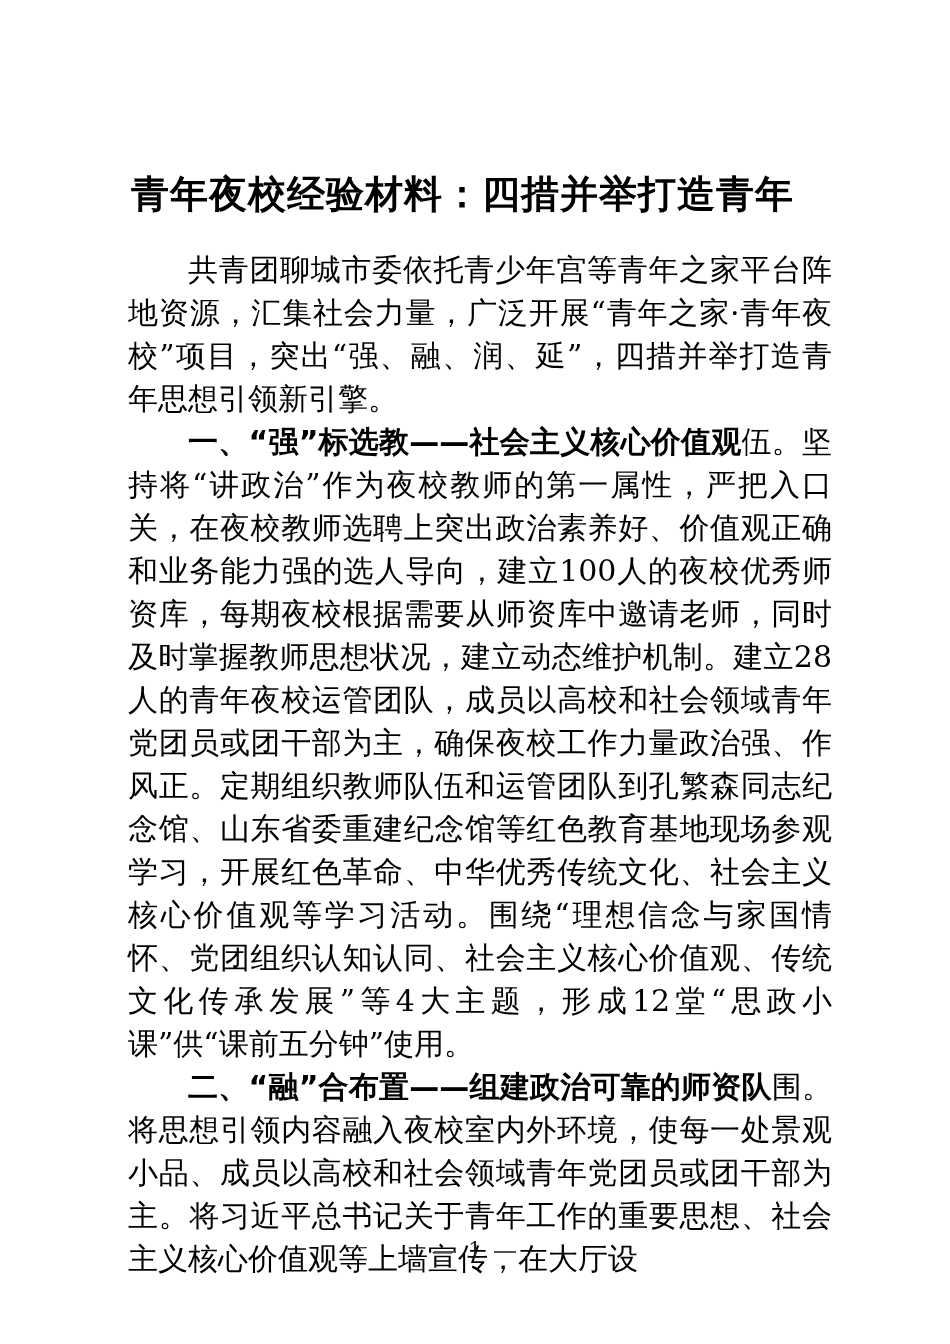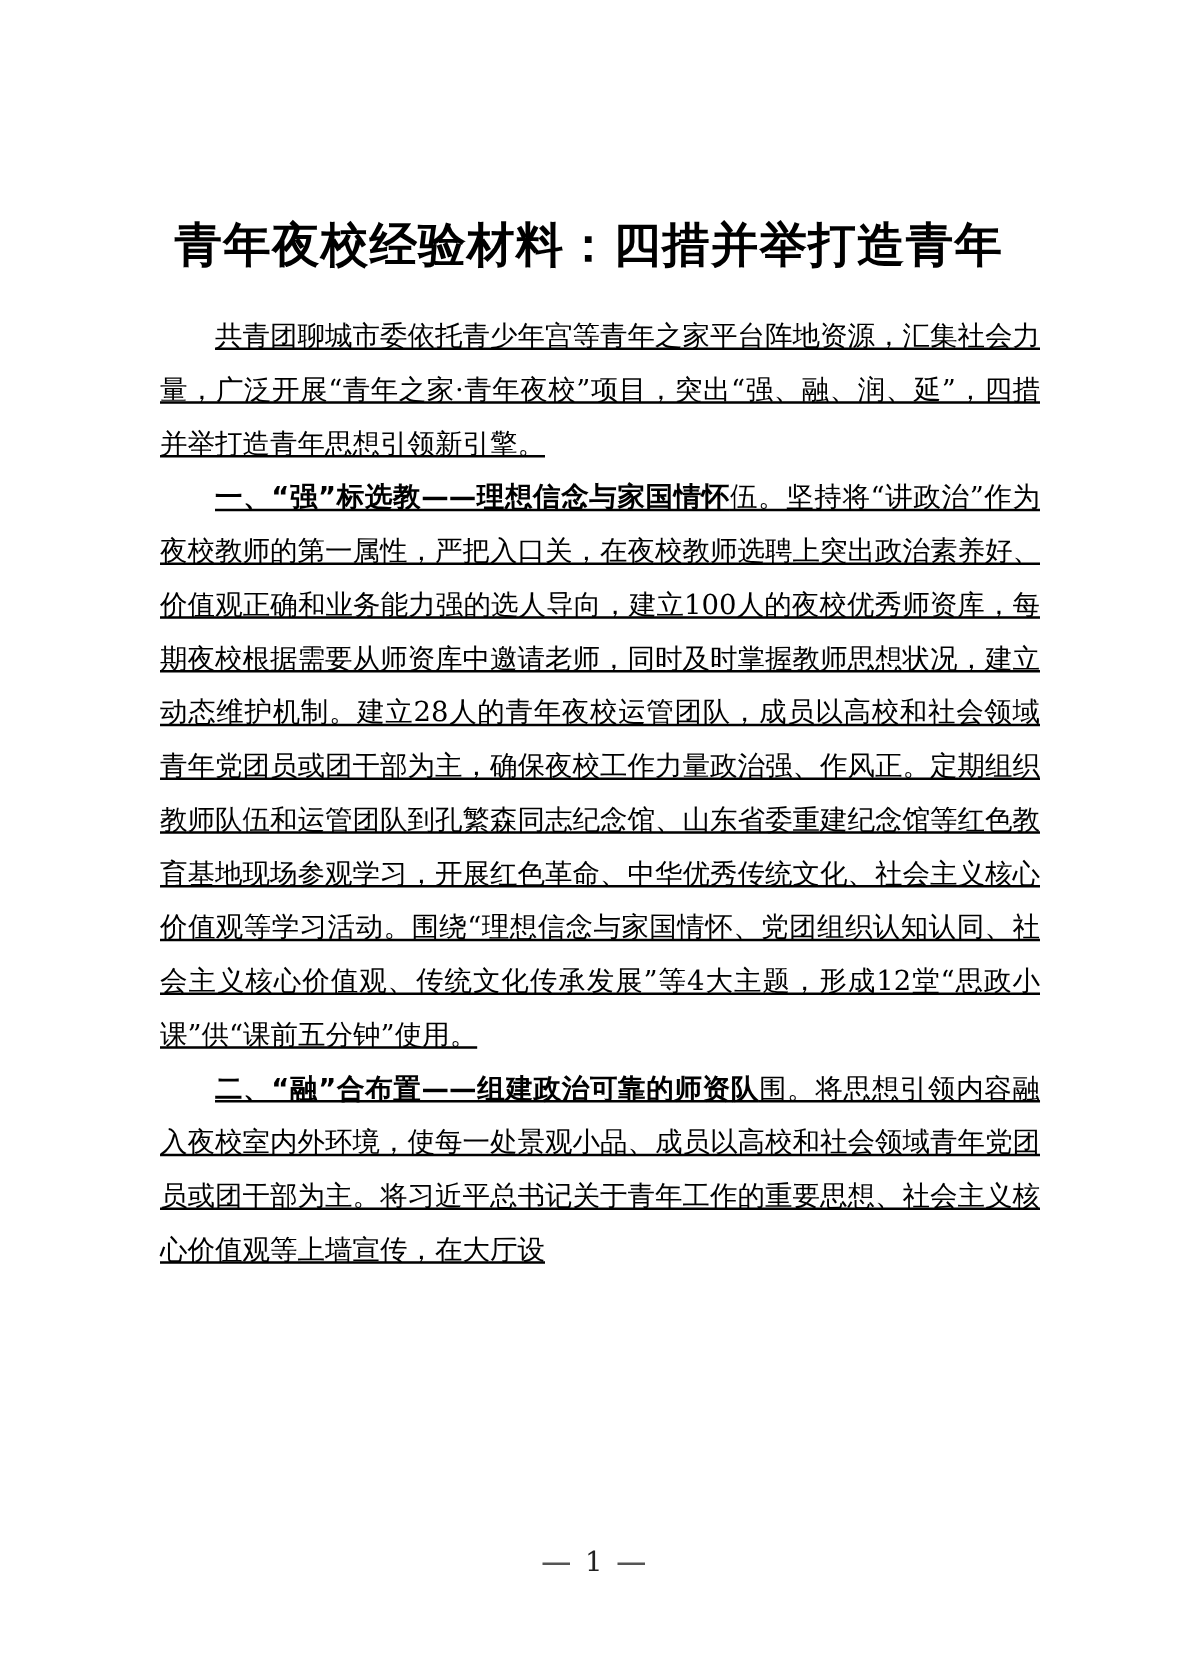--- a/index.html
+++ b/index.html
@@ -1,45 +1,45 @@
 <!DOCTYPE html>
 <html><head>
 <meta charset="utf-8">
 <style>
   html, body { margin: 0; padding: 0; background: #ffffff; }
   body { width: 950px; height: 1344px; position: relative; overflow: hidden; color: #000; }
   .page { position: absolute; left: 0; top: 0; width: 950px; height: 1344px; background: #fff; }
   .title {
-    position: absolute; left: 111px; width: 720px; text-align: center;
-    font-family: Liberation Serif, serif; font-weight: bold;
+    position: absolute; left: 131px; width: 720px; 
+    font-family: Liberation Mono, monospace; font-weight: bold;
     font-size: 38px; line-height: 50px; letter-spacing: 1px;
   }
   .t1 { top: 172px; }
   .t2 { top: 214px; }
   .body-wrap {
     position: absolute; left: 128px; top: 248px; width: 704px;
-    font-family: "DejaVu Serif", serif; font-size: 22px; line-height: 43px;
-    text-align: justify; text-justify: inter-character; text-decoration: underline;
+    font-family: "DejaVu Serif", serif; font-size: 30px; line-height: 43px;
+    text-align: justify; text-justify: inter-character;
   }
   .para { margin: 0; text-indent: 2em; }
   .head { font-family: "DejaVu Sans", sans-serif; font-weight: bold; }
   .footer {
     position: absolute; top: 1238px; left: 0; width: 950px; text-align: center;
     font-family: "DejaVu Serif", serif; font-size: 22px; color: #222;
   }
   .footer .dash { display: inline-block; width: 22px; height: 2px; background: #555; vertical-align: middle; margin: 0 12px; }
 </style>
 </head>
 <body>
 
 <div class="page">
   <div class="title t1">青年夜校经验材料：四措并举打造青年</div>
 
   <div class="body-wrap">
     <p class="para">共青团聊城市委依托青少年宫等青年之家平台阵地资源，汇集社会力量，广泛开展“青年之家·青年夜校”项目，突出“强、融、润、延”，四措并举打造青年思想引领新引擎。</p>
-    <p class="para"><span class="head">一、“强”标选教——理想信念与家国情怀</span><span>伍。坚持将“讲政治”作为夜校教师的第一属性，严把入口关，在夜校教师选聘上突出政治素养好、价值观正确和业务能力强的选人导向，建立100人的夜校优秀师资库，每期夜校根据需要从师资库中邀请老师，同时及时掌握教师思想状况，建立动态维护机制。建立28人的青年夜校运管团队，成员以高校和社会领域青年党团员或团干部为主，确保夜校工作力量政治强、作风正。定期组织教师队伍和运管团队到孔繁森同志纪念馆、山东省委重建纪念馆等红色教育基地现场参观学习，开展红色革命、中华优秀传统文化、社会主义核心价值观等学习活动。围绕“理想信念与家国情怀、党团组织认知认同、社会主义核心价值观、传统文化传承发展”等4大主题，形成12堂“思政小课”供“课前五分钟”使用。</span></p>
+    <p class="para"><span class="head">一、“强”标选教——社会主义核心价值观</span><span>伍。坚持将“讲政治”作为夜校教师的第一属性，严把入口关，在夜校教师选聘上突出政治素养好、价值观正确和业务能力强的选人导向，建立100人的夜校优秀师资库，每期夜校根据需要从师资库中邀请老师，同时及时掌握教师思想状况，建立动态维护机制。建立28人的青年夜校运管团队，成员以高校和社会领域青年党团员或团干部为主，确保夜校工作力量政治强、作风正。定期组织教师队伍和运管团队到孔繁森同志纪念馆、山东省委重建纪念馆等红色教育基地现场参观学习，开展红色革命、中华优秀传统文化、社会主义核心价值观等学习活动。围绕“理想信念与家国情怀、党团组织认知认同、社会主义核心价值观、传统文化传承发展”等4大主题，形成12堂“思政小课”供“课前五分钟”使用。</span></p>
     <p class="para"><span class="head">二、“融”合布置——组建政治可靠的师资队</span><span>围。将思想引领内容融入夜校室内外环境，使每一处景观小品、成员以高校和社会领域青年党团员或团干部为主。将习近平总书记关于青年工作的重要思想、社会主义核心价值观等上墙宣传，在大厅设</span></p>
   </div>
 
   <div class="footer">
     <span class="dash"></span><span>1</span><span class="dash"></span>
   </div>
 </div>
 
 </body></html>

